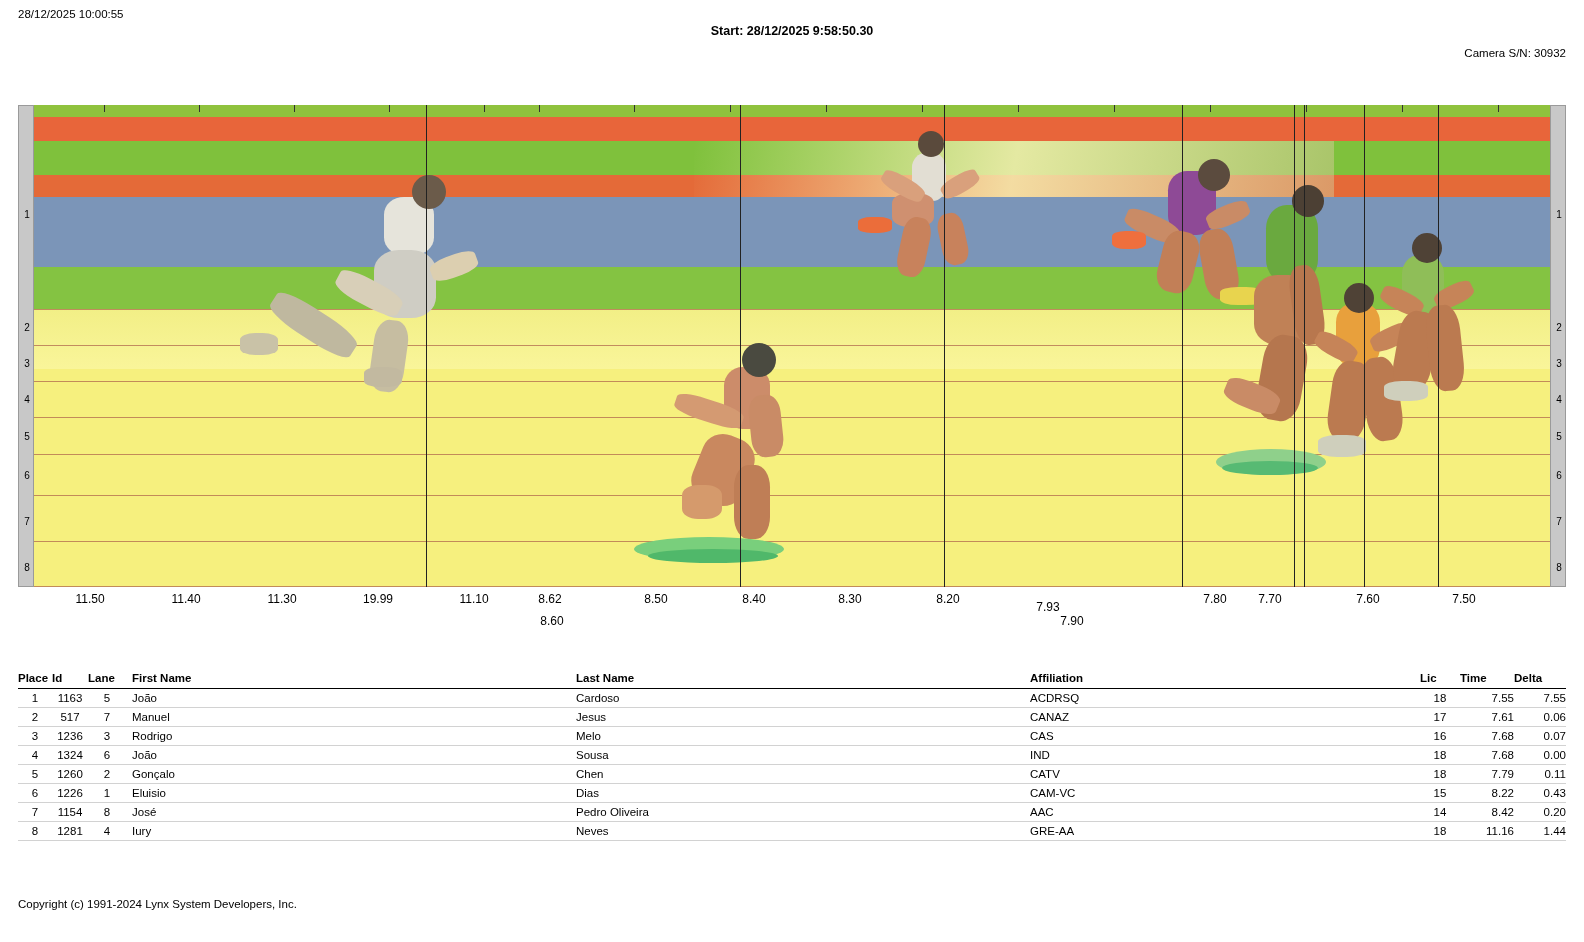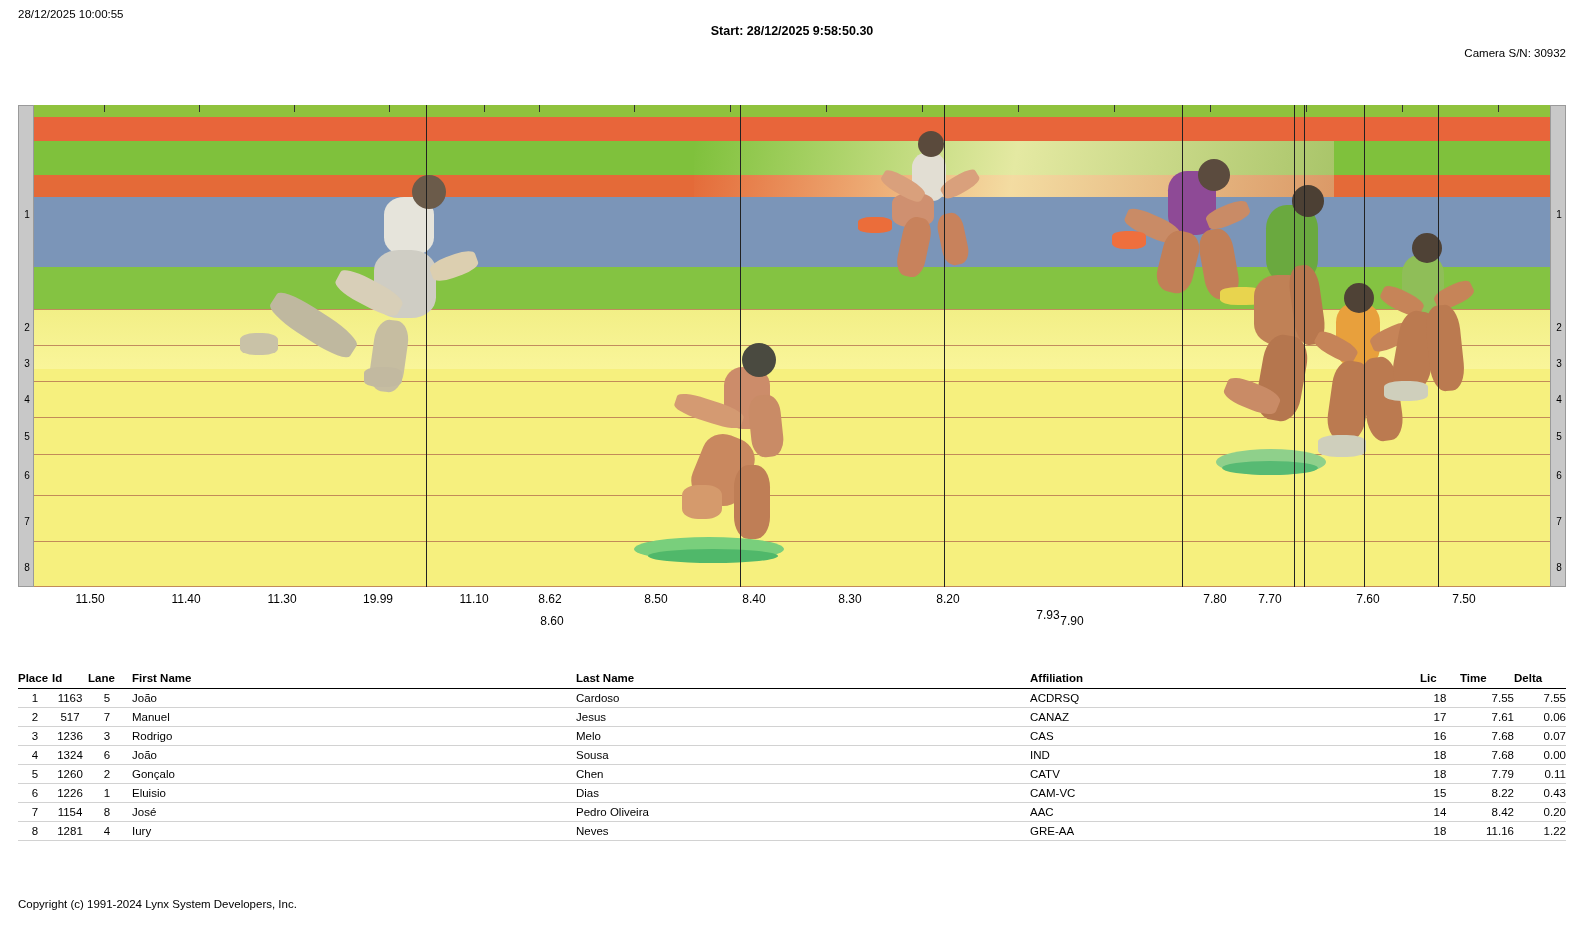--- a/index.html
+++ b/index.html
@@ -356,21 +356,21 @@
   <div class="axis-label" style="left:72px;  top:0px;">11.50</div>
   <div class="axis-label" style="left:168px; top:0px;">11.40</div>
   <div class="axis-label" style="left:264px; top:0px;">11.30</div>
   <div class="axis-label" style="left:360px; top:0px;">19.99</div>
   <div class="axis-label" style="left:456px; top:0px;">11.10</div>
   <div class="axis-label" style="left:532px; top:0px;">8.62</div>
   <div class="axis-label" style="left:638px; top:0px;">8.50</div>
   <div class="axis-label" style="left:736px; top:0px;">8.40</div>
   <div class="axis-label" style="left:832px; top:0px;">8.30</div>
   <div class="axis-label" style="left:930px; top:0px;">8.20</div>
-  <div class="axis-label" style="left:1030px; top:16px;">7.93</div>
+  <div class="axis-label" style="left:1030px; top:8px;">7.93</div>
   <div class="axis-label" style="left:1152px; top:0px;margin-left:45px;">7.80</div>
   <div class="axis-label" style="left:1252px; top:0px;">7.70</div>
   <div class="axis-label" style="left:1350px; top:0px;">7.60</div>
   <div class="axis-label" style="left:1446px; top:0px;">7.50</div>
 
   <div class="axis-label" style="left:534px;  top:22px;">8.60</div>
   <div class="axis-label" style="left:1054px; top:22px;">7.90</div>
 </div>
 
 <div class="results">
@@ -468,19 +468,19 @@
       </tr>
       <tr>
         <td class="c-place">8</td>
         <td class="c-id">1281</td>
         <td class="c-lane">4</td>
         <td class="c-first">Iury</td>
         <td class="c-last">Neves</td>
         <td class="c-aff">GRE-AA</td>
         <td class="c-lic">18</td>
         <td class="c-time">11.16</td>
-        <td class="c-delta">1.22</td>
+        <td class="c-delta">1.44</td>
       </tr>
     </tbody>
   </table>
 </div>
 
 <div class="copyright">Copyright (c) 1991-2024 Lynx System Developers, Inc.</div>
 
 </body></html>

